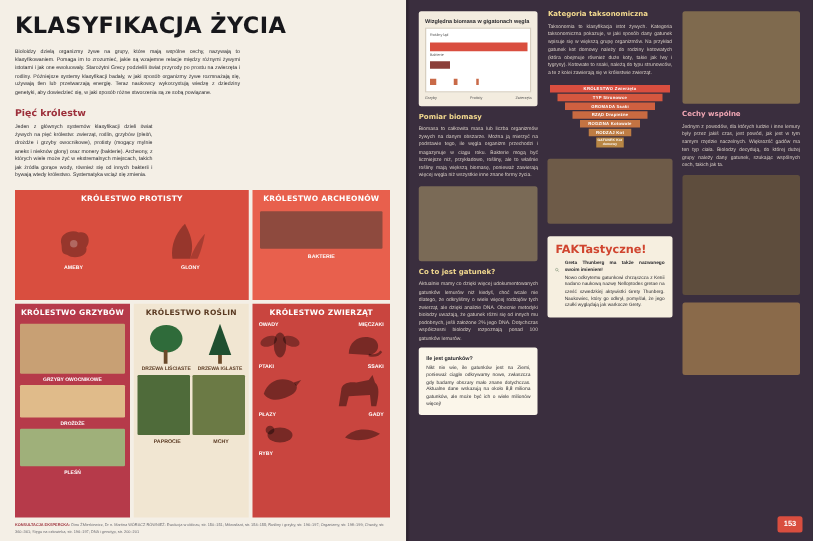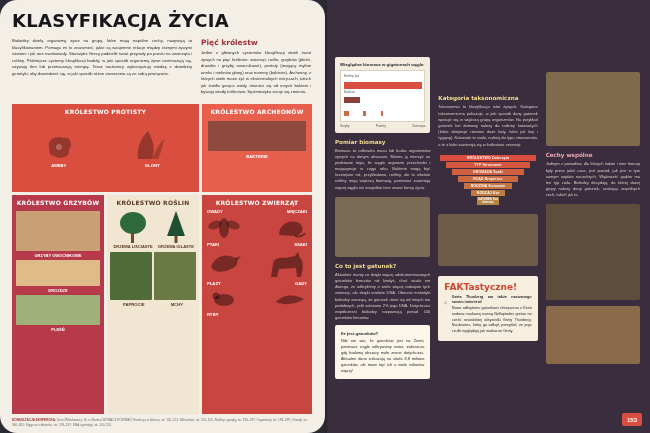--- a/index.html
+++ b/index.html
@@ -10,27 +10,27 @@
     overflow: hidden;
   }
   .spread { display: flex; width: 650px; height: 433px; }
 
   
   .page-left {
     width: 325px; height: 433px;
     background: #f4efe6;
     padding: 10px 10px 6px 12px;
     position: relative;
-    display: flex; flex-direction: column; border-radius: 17px;
+    display: flex; flex-direction: column;
   }
   .title {
     font-size: 18px; font-weight: bold; letter-spacing: .3px;
     color: #17171b; margin-bottom: 7px; font-family: "DejaVu Sans", sans-serif;
   }
-  .top-cols { display: flex; gap: 9px; }
+  .top-cols { display: flex; gap: 9px; flex-direction: column; }
   .col-intro { width: 180px; }
   .col-intro p {
     font-size: 4.2px; line-height: 1.55; color: #2a2a2e; text-align: justify;
   }
   .col-side { width: 110px; }
   .side-head {
     font-size: 7.5px; font-weight: bold; color: #9c2f3a; margin-bottom: 3px;
     font-family: "DejaVu Sans", sans-serif;
   }
   .col-side p { font-size: 4.2px; line-height: 1.55; color: #2a2a2e; text-align: justify; }
@@ -72,21 +72,21 @@
 
   
   .page-right {
     width: 325px; height: 433px;
     background: #3a2e3e;
     position: relative;
     padding: 9px 10px 6px 10px;
     display: flex; gap: 8px;
     color: #efe7dc;
   }
-  .rcol { display: flex; flex-direction: column; justify-content: center; }
+  .rcol { display: flex; flex-direction: column; }
   .rcol.a { width: 96px; }
   .rcol.b { width: 100px; }
   .rcol.c { width: 95px; }
 
   .rhead {
     font-size: 5.6px; font-weight: bold; color: #f2d98f; margin-bottom: 3px;
     font-family: "DejaVu Sans", sans-serif;
   }
   .rhead.pink { color: #f0a7b4; }
   .rbody { font-size: 4px; line-height: 1.55; color: #d9cfc6; text-align: justify; }

